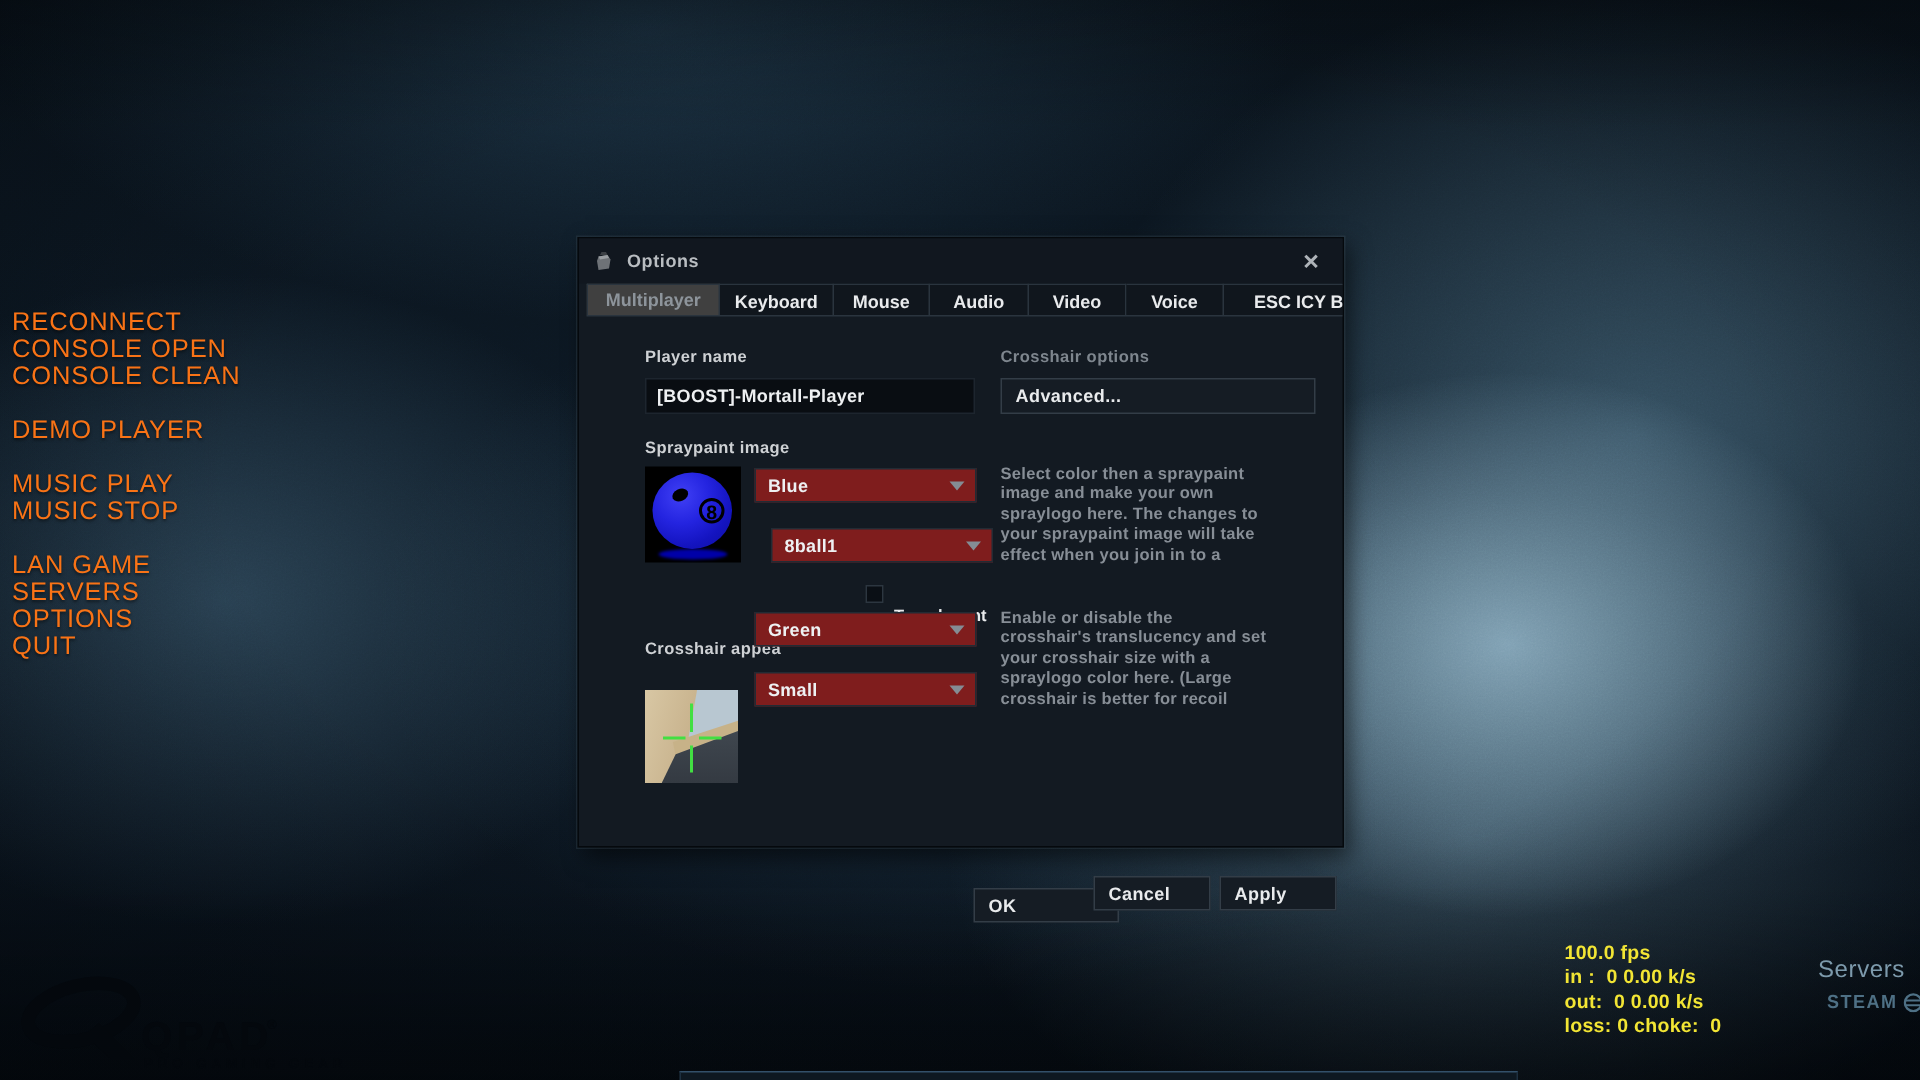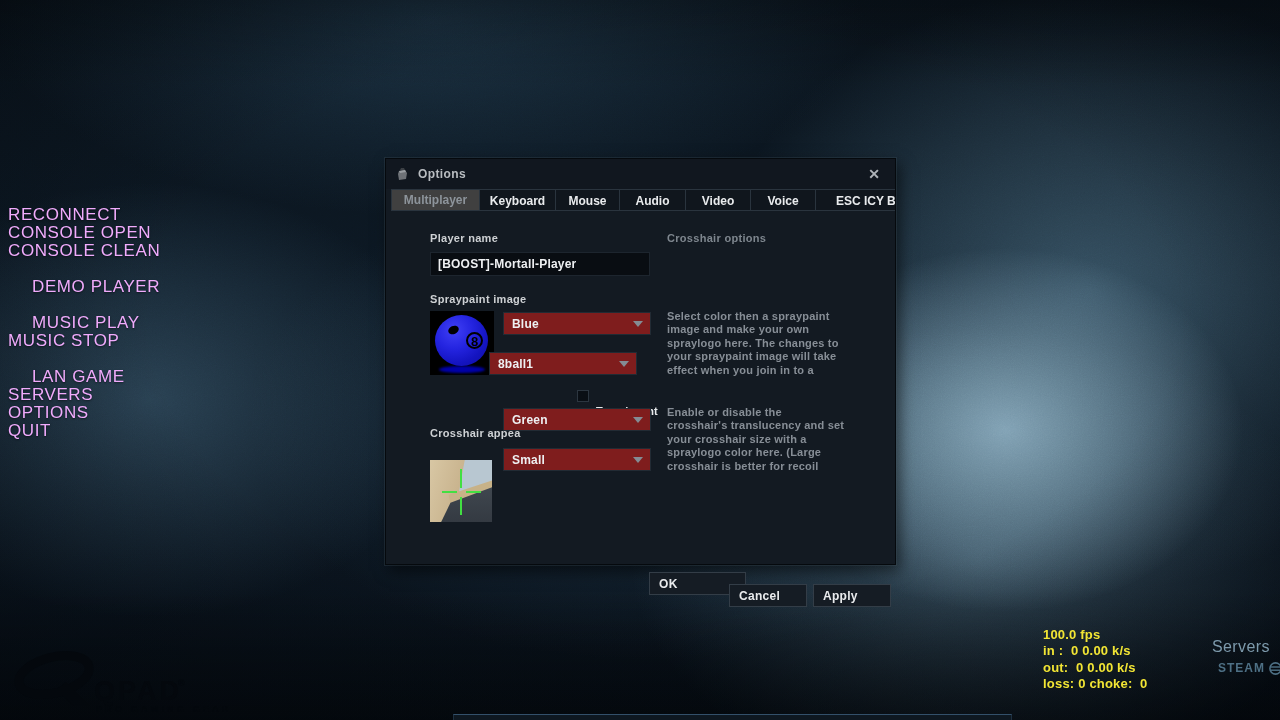--- a/index.html
+++ b/index.html
@@ -22,24 +22,24 @@
   .vignette {
     position:absolute; inset:0; pointer-events:none;
     background:
       radial-gradient(ellipse 95% 95% at 52% 45%, rgba(0,0,0,0) 42%, rgba(1,4,8,0.62) 100%),
       linear-gradient(180deg, rgba(0,0,0,0.25) 0%, rgba(0,0,0,0) 12%, rgba(0,0,0,0) 82%, rgba(0,0,0,0.45) 100%);
   }
 
   
   .game-menu { position:absolute; left:8px; top:206px; }
   .game-menu .item {
-    display:block; color:#f0abfc; font-size:17px; line-height:18px;
+    display:block; color:#f97316; font-size:17px; line-height:18px;
     letter-spacing:.6px; cursor:pointer; text-shadow:0 1px 2px rgba(0,0,0,.5);
   }
-  .game-menu .item.gap { margin-top:18px;margin-left:24px; }
+  .game-menu .item.gap { margin-top:18px; }
 
   
   .dialog {
     position:absolute; left:385px; top:158px; width:511px; height:407px;
     background:#131a22; border:1px solid #05090d;
     box-shadow:0 0 0 1px rgba(70,90,105,0.25), 4px 6px 14px rgba(0,0,0,0.55);
     color:#e8eaec;
   }
   .titlebar { position:absolute; left:0; top:0; right:0; height:30px; background:#11171f; display:flex; align-items:center; }
   .title-icon { width:13px; height:14px; margin-left:10px; }
@@ -171,34 +171,35 @@
     <div class="tab" style="width:65px">Voice</div>
     <div class="tab" style="width:110px">ESC ICY BO</div>
   </div>
 
   <div class="content">
 
     <span class="lbl" style="left:44px; top:20px;">Player name</span>
     <input class="textfield" style="left: 44px; top: 40px; width: 220px; height: 24px;" value="[BOOST]-Mortall-Player">
 
     <span class="lbl dim" style="left:281px; top:20px;">Crosshair options</span>
+    <button class="btn" style="left:281px; top:40px; width:210px; height:24px;">Advanced...</button>
 
     <span class="lbl" style="left:44px; top:81px;">Spraypaint image</span>
     <div class="spray-tile" style="top:99px;">
       <div class="ball-shadow"></div>
       <div class="ball">
         <div class="ball-spec"></div>
         <div class="ball-eight">8</div>
       </div>
     </div>
     <div class="dropdown" style="left:117px; top:100px;">
       <span class="dd-label">Blue</span>
       <span class="dd-arrow"></span>
     </div>
-    <div class="dropdown" style="left:103px; top:140px;text-align:center;">
+    <div class="dropdown" style="left:128px; top:140px;text-align:center;">
       <span class="dd-label">8ball1</span>
       <span class="dd-arrow"></span>
     </div>
     <div class="help" style="left:281px; top:98px;">
       <div>Select color then a spraypaint</div>
       <div>image and make your own</div>
       <div>spraylogo here. The changes to</div>
       <div>your spraypaint image will take</div>
       <div>effect when you join in to a</div>
     </div>
@@ -224,21 +225,21 @@
       <span class="dd-arrow"></span>
     </div>
     <div class="help" style="left:281px; top:194px;">
       <div>Enable or disable the</div>
       <div>crosshair's translucency and set</div>
       <div>your crosshair size with a</div>
       <div>spraylogo color here. (Large</div>
       <div>crosshair is better for recoil</div>
     </div>
 
-    <button class="btn" style="left:263px; top:360px; width:97px; height:23px;">OK</button>
+    <button class="btn" style="left:263px; top:380px; width:97px; height:23px;">OK</button>
     <button class="btn" style="left:343px; top:372px; width:78px; height:23px;">Cancel</button>
     <button class="btn" style="left:427px; top:372px; width:78px; height:23px;">Apply</button>
   </div>
 </div>
 
 <div class="netgraph">
   <div>100.0 fps</div>
   <div>in :  0 0.00 k/s</div>
   <div>out:  0 0.00 k/s</div>
   <div>loss: 0 choke:  0</div>

